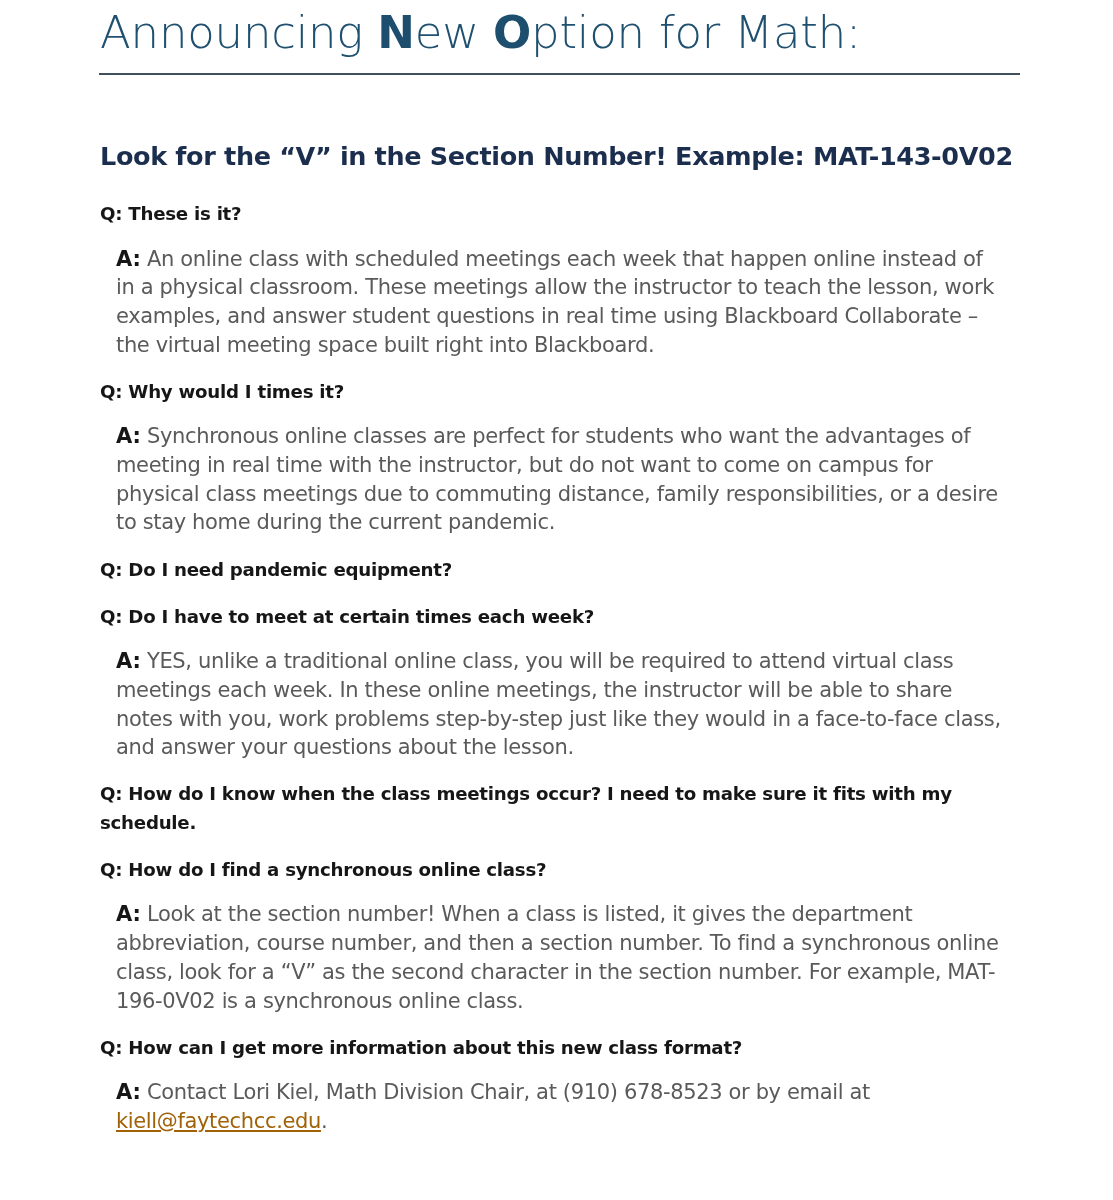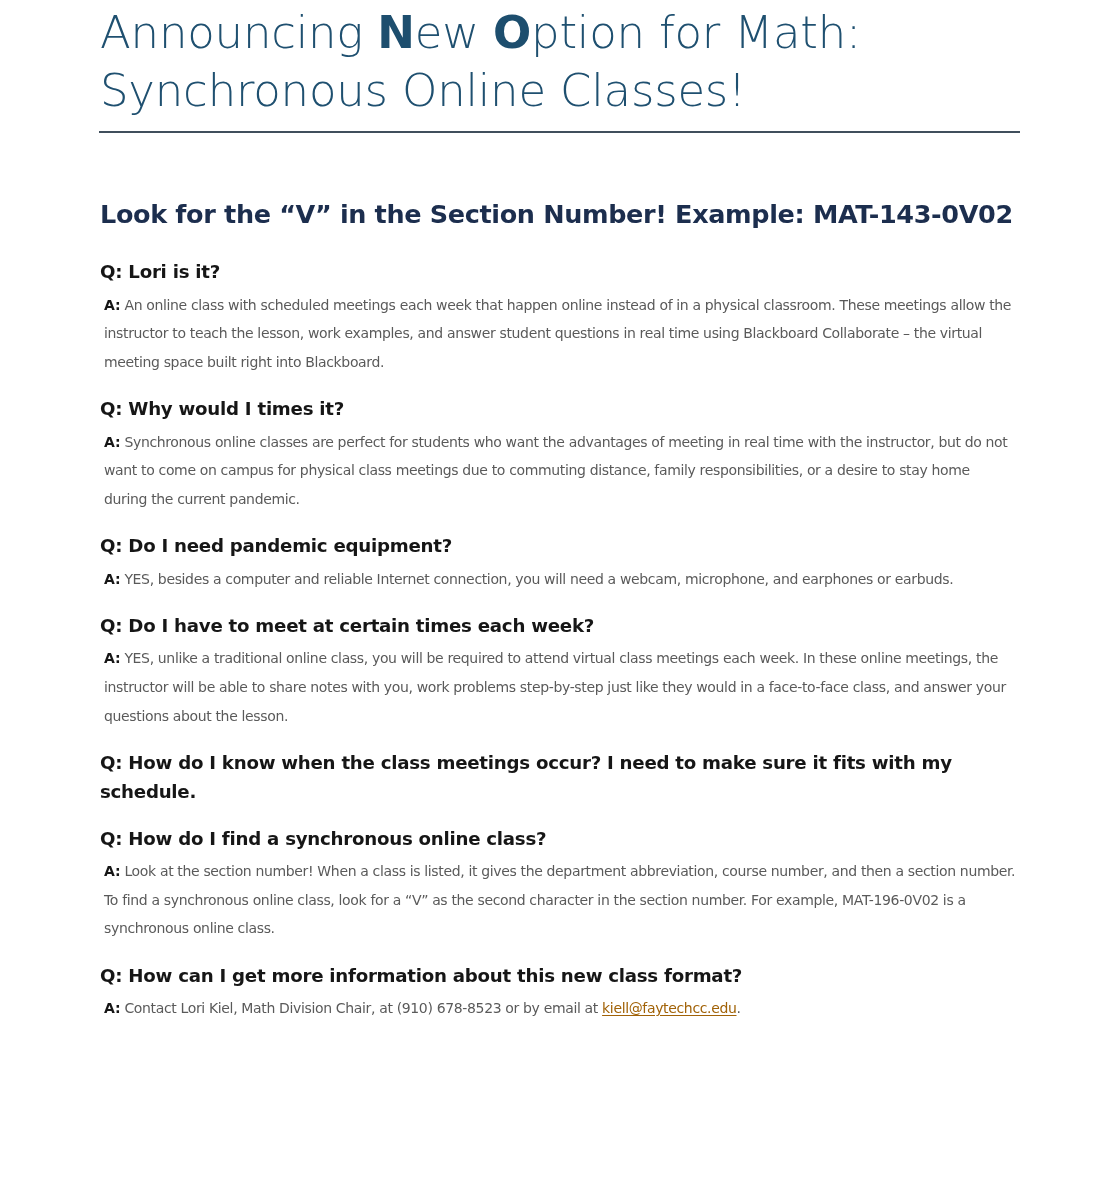--- a/index.html
+++ b/index.html
@@ -74,23 +74,23 @@
   .faq-q {
     margin: 0;
     font-family: "DejaVu Sans", sans-serif;
     font-size: 18.2px;
     line-height: 28.5px;
     font-weight: 700;
     letter-spacing: -0.25px;
     color: #161616;
   }
   .faq-a {
-    margin: 4px;
+    margin: 16px;
     font-family: "DejaVu Sans", sans-serif;
-    font-size: 14px;
+    font-size: 21px;
     line-height: 28.7px;
     font-weight: 400;
     letter-spacing: -0.35px;
     color: #5a5a5a;
     max-width: 921px;
   }
   .faq-a .a-label {
     font-weight: 700;
     color: #161616;
     letter-spacing: -0.2px;
@@ -101,42 +101,40 @@
     text-underline-offset: 2px;
   }
 </style>
 </head>
 <body>
 
 <div class="page">
 
   <h1 class="doc-title">
     <span><span>Announcing </span><span class="bold-cap">N</span><span>ew </span><span class="bold-cap">O</span><span>ption for Math:</span></span><br>
-    <span>Synchronous Online Classes!</span>
   </h1>
 
   <hr class="title-rule">
 
   <h2 class="subtitle">Look for the “V” in the Section Number! Example: MAT-143-0V02</h2>
 
   <div class="faq-list">
 
     <div class="faq-item">
-      <p class="faq-q">Q: Lori is it?</p>
+      <p class="faq-q">Q: These is it?</p>
       <p class="faq-a"><span class="a-label">A:</span> <span>An online class with scheduled meetings each week that happen online instead of in a physical classroom. These meetings allow the instructor to teach the lesson, work examples, and answer student questions in real time using Blackboard Collaborate – the virtual meeting space built right into Blackboard.</span></p>
     </div>
 
     <div class="faq-item">
       <p class="faq-q">Q: Why would I times it?</p>
       <p class="faq-a"><span class="a-label">A:</span> <span>Synchronous online classes are perfect for students who want the advantages of meeting in real time with the instructor, but do not want to come on campus for physical class meetings due to commuting distance, family responsibilities, or a desire to stay home during the current pandemic.</span></p>
     </div>
 
     <div class="faq-item">
       <p class="faq-q">Q: Do I need pandemic equipment?</p>
-      <p class="faq-a"><span class="a-label">A:</span> <span>YES, besides a computer and reliable Internet connection, you will need a webcam, microphone, and earphones or earbuds.</span></p>
     </div>
 
     <div class="faq-item">
       <p class="faq-q">Q: Do I have to meet at certain times each week?</p>
       <p class="faq-a"><span class="a-label">A:</span> <span>YES, unlike a traditional online class, you will be required to attend virtual class meetings each week. In these online meetings, the instructor will be able to share notes with you, work problems step-by-step just like they would in a face-to-face class, and answer your questions about the lesson.</span></p>
     </div>
 
     <div class="faq-item">
       <p class="faq-q">Q: How do I know when the class meetings occur? I need to make sure it fits with my schedule.</p>
     </div>

